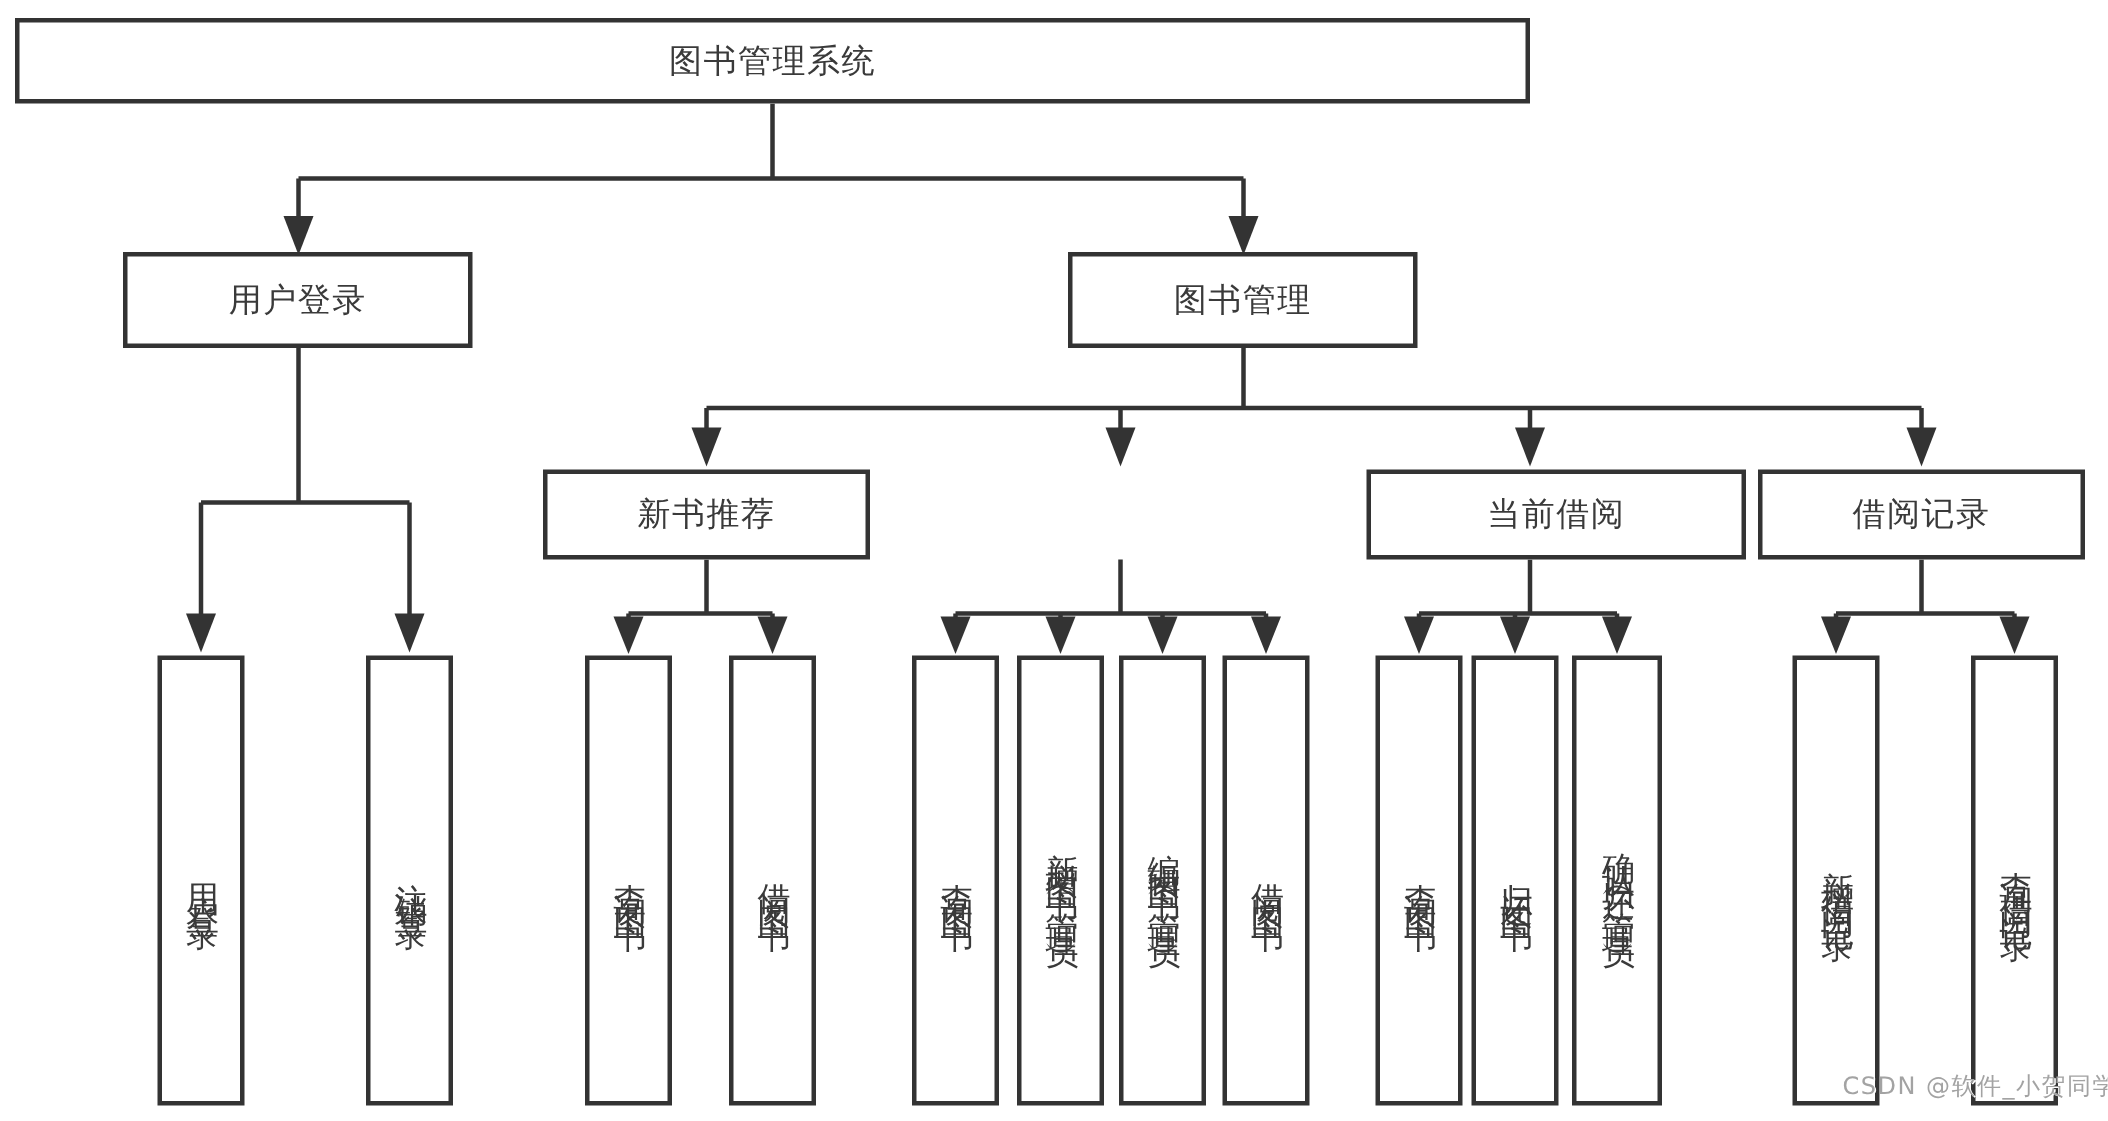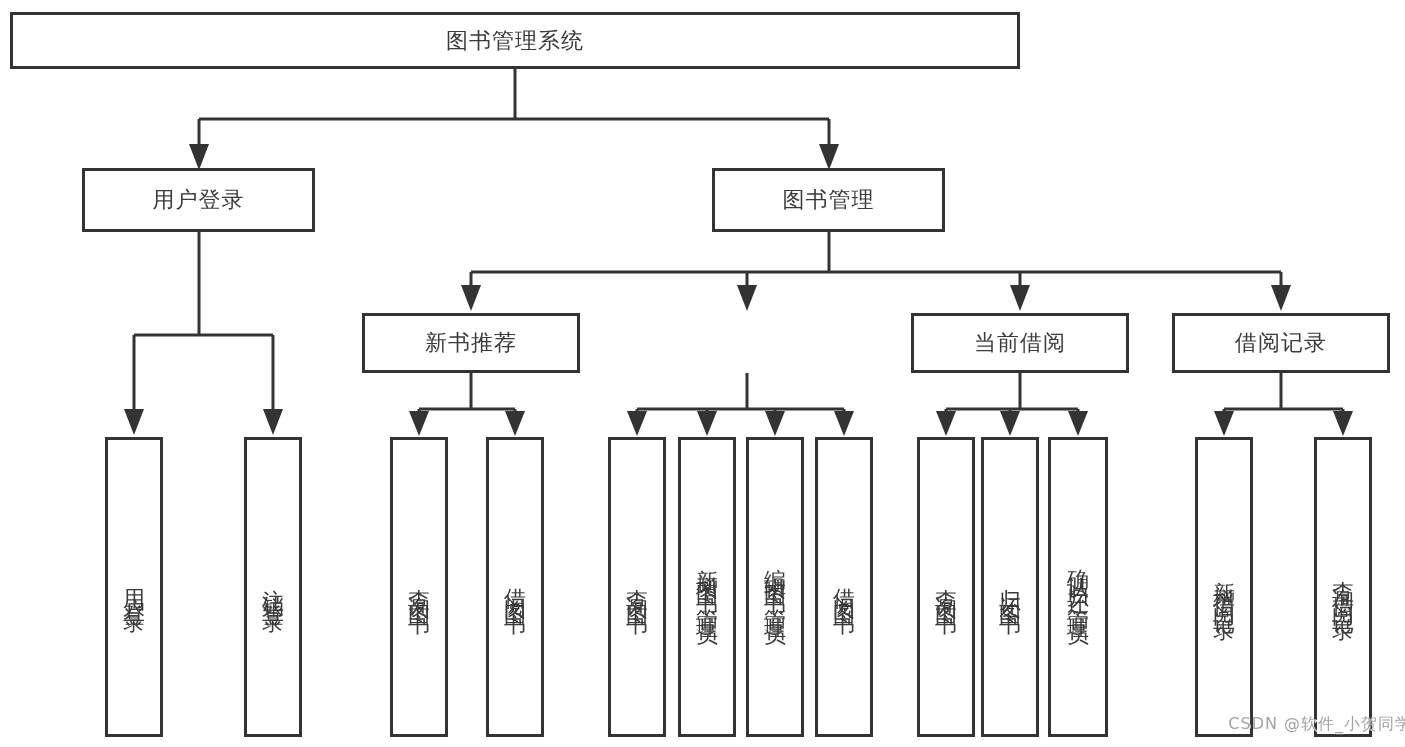--- a/index.html
+++ b/index.html
@@ -125,21 +125,21 @@
   <div class="hbox" style="left:82px; top:168px; width:233px; height:64px;">
     <span>用户登录</span>
   </div>
   <div class="hbox" style="left:712px; top:168px; width:233px; height:64px;text-align:right;">
     <span>图书管理</span>
   </div>
 
   <div class="hbox" style="left:362px; top:313px; width:218px; height:60px;">
     <span>新书推荐</span>
   </div>
-  <div class="hbox" style="left:911px; top:313px; width:218px; height:60px;align-items:center;">
+  <div class="hbox" style="left:911px; top:313px; width:253px; height:60px;align-items:center;">
     <span>当前借阅</span>
   </div>
   <div class="hbox" style="left:1172px; top:313px; width:218px; height:60px;">
     <span>借阅记录</span>
   </div>
 
   <div class="vbox" style="left:105px; top:437px; width:58px; height:300px;">
     <span>用户登录</span>
   </div>
   <div class="vbox" style="left:244px; top:437px; width:58px; height:300px;">

